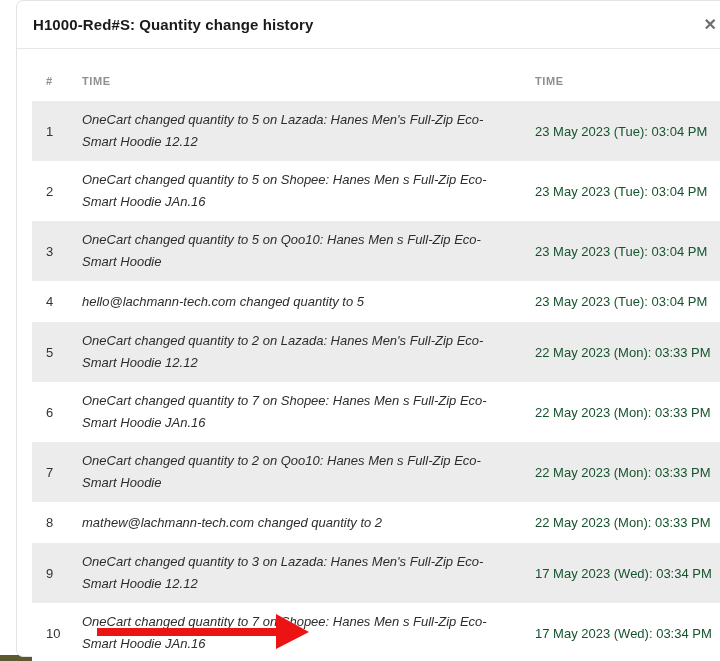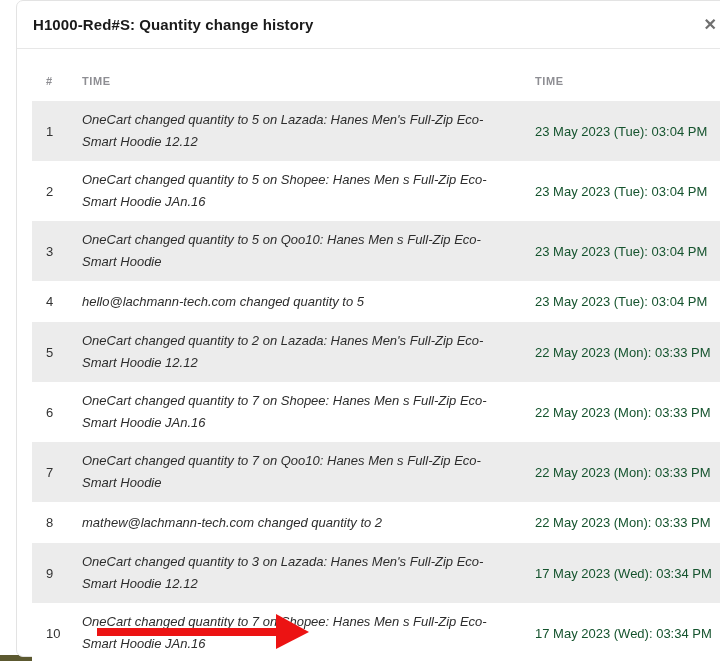--- a/index.html
+++ b/index.html
@@ -161,21 +161,21 @@
     <td class="cell-index">6</td>
     <td class="cell-note">
               <span class="note-inner">OneCart changed quantity to 7 on Shopee: Hanes Men s Full-Zip Eco-Smart Hoodie JAn.16</span>
             </td>
     <td class="cell-time">22 May 2023 (Mon): 03:33 PM</td>
   </tr>
 
   <tr>
     <td class="cell-index">7</td>
     <td class="cell-note">
-              <span class="note-inner">OneCart changed quantity to 7 on Qoo10: Hanes Men s Full-Zip Eco-Smart Hoodie</span>
+              <span class="note-inner">OneCart changed quantity to 2 on Qoo10: Hanes Men s Full-Zip Eco-Smart Hoodie</span>
             </td>
     <td class="cell-time">22 May 2023 (Mon): 03:33 PM</td>
   </tr>
 
   <tr>
     <td class="cell-index">8</td>
     <td class="cell-note">
               <span class="note-inner">mathew@lachmann-tech.com changed quantity to 2</span>
             </td>
     <td class="cell-time">22 May 2023 (Mon): 03:33 PM</td>

